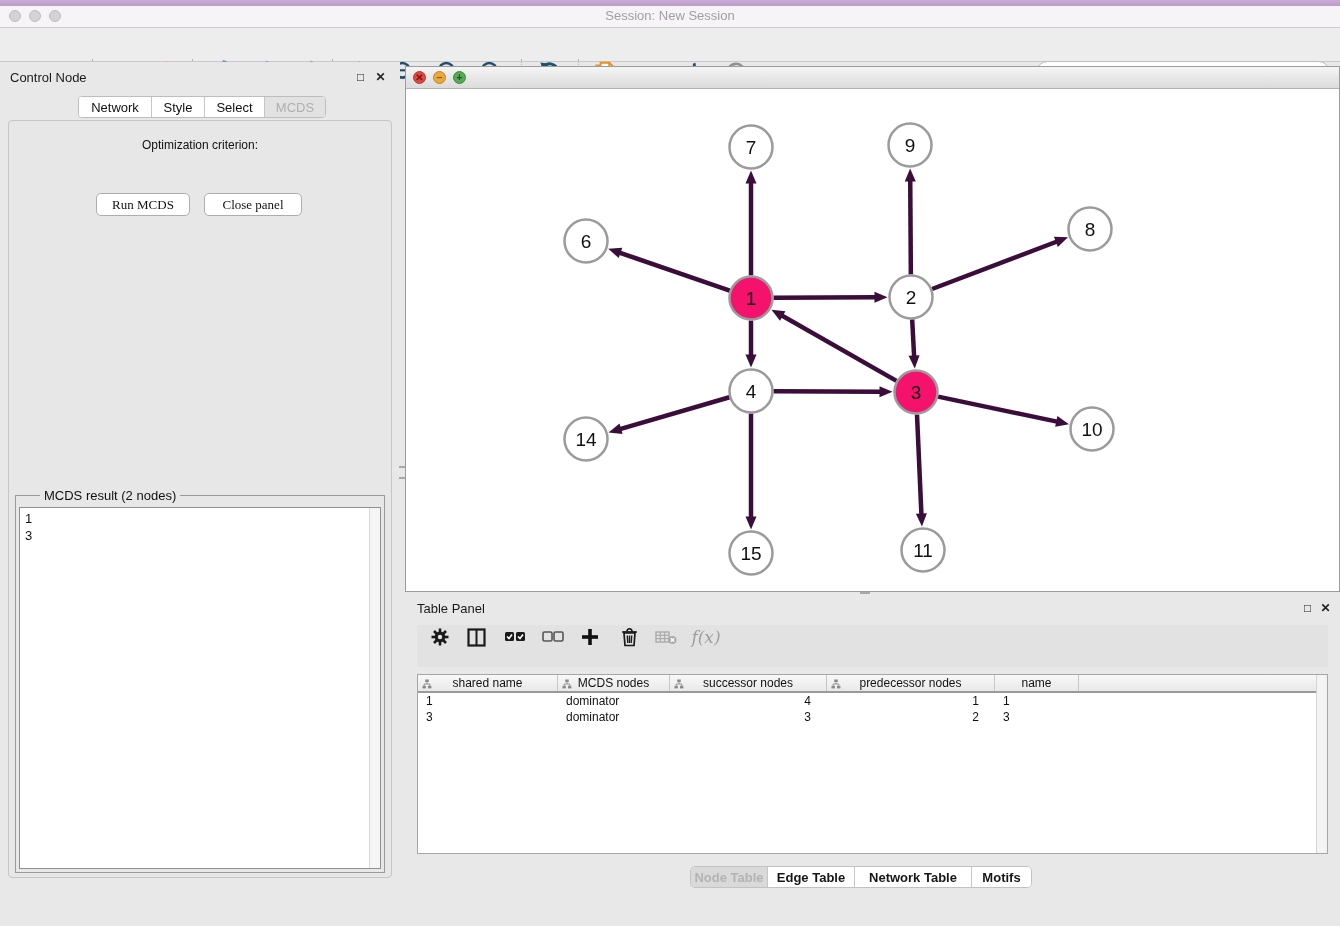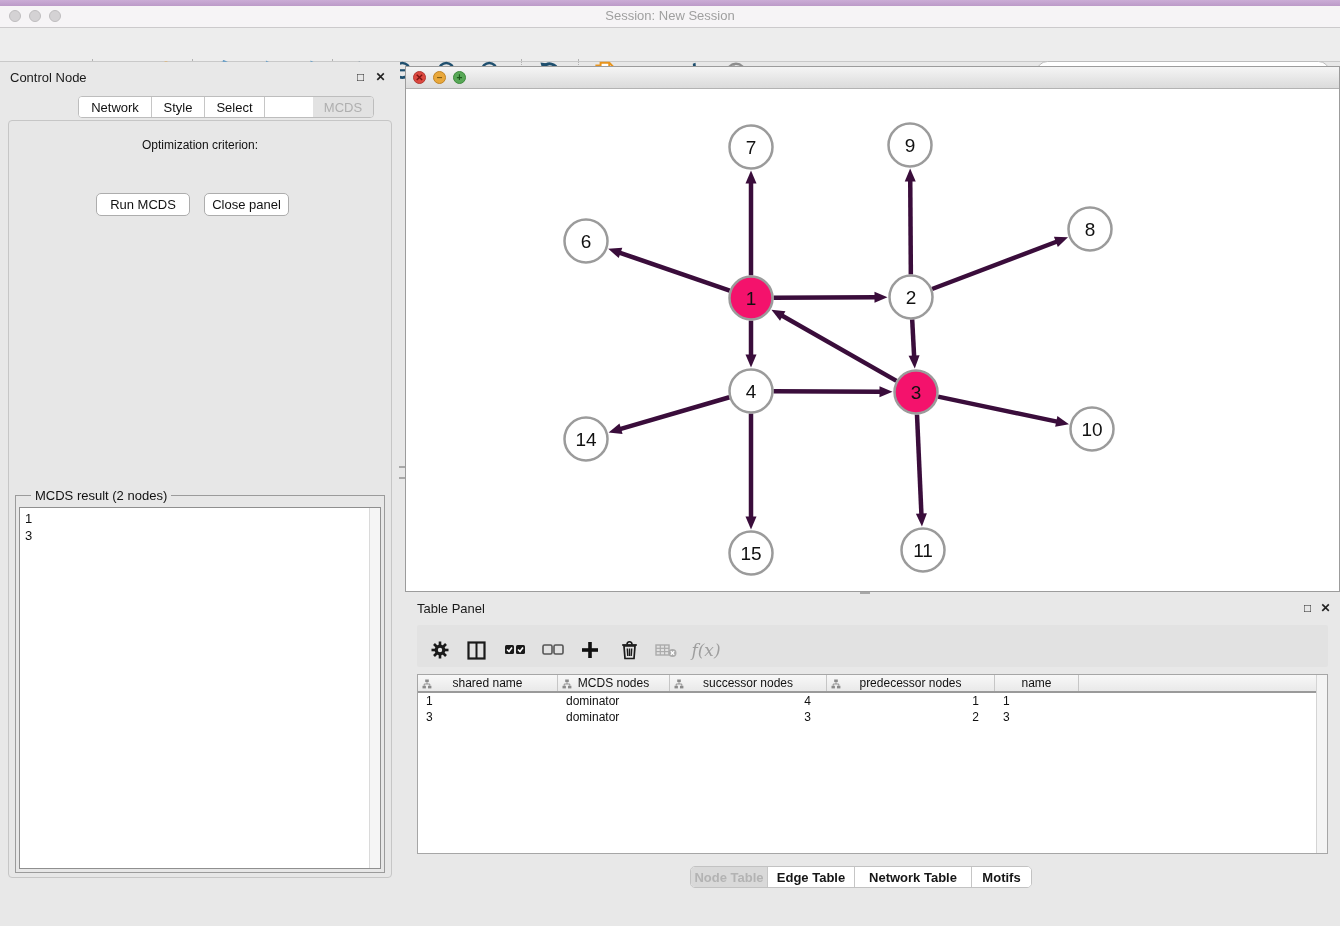--- a/index.html
+++ b/index.html
@@ -32,37 +32,37 @@
   
   .control-panel { position:absolute; left:0; top:62px; width:400px; height:828px; background:#E8E8E8; }
   .panel-head { position:absolute; left:0; top:8px; width:100%; height:18px; }
   .panel-title { position:absolute; left:10px; top:0; font-size:13px; color:#1A1A1A; }
   .mini-ic { position:absolute; top:1px; width:13px; height:13px; font-size:12px; line-height:13px;
              color:#222; text-align:center; font-weight:bold; }
   .cp-tabs { position:absolute; left:78px; top:34px; height:22px; display:flex;
              border:1px solid #BDBDBD; border-radius:4px; overflow:hidden; background:#fff; }
   .tab-btn { height:100%; display:flex; align-items:center; justify-content:center;
              font-size:13px; color:#111; background:#FFFFFF; border-right:1px solid #C6C6C6; }
-  .tab-btn:last-child { border-right:none;margin-left:48px; }
+  .tab-btn:last-child { border-right:none; }
   .tab-btn.sel { background:#E2E2E2; color:#AFAFAF; }
   .cp-box { position:absolute; left:8px; top:58px; width:384px; height:758px;
             background:#E7E7E7; border:1px solid #C6C6C6; border-radius:4px; }
   .opt-label { position:absolute; left:0; top:17px; width:100%; text-align:center;
                font-size:12px; color:#111; }
   .dropdown { position:absolute; left:37px; top:39px; width:310px; height:23px; background:#FFFFFF;
               border:1px solid #ADADAD; border-radius:5px; display:flex; align-items:center;
               padding-left:10px; font-size:13px; color:#111; }
   .dd-arrows { position:absolute; right:6px; top:2px; font-size:8px; line-height:9px; color:#555;
                display:flex; flex-direction:column; align-items:center; }
   .cp-btn { position:absolute; top:72px; height:23px; background:#FFFFFF; border:1px solid #ADADAD;
             border-radius:5px; font-size:13px; color:#111; display:flex; align-items:center;
-            justify-content:center; font-family:Liberation Sans, sans-serif; }
+            justify-content:center; font-family:Liberation Serif, serif; }
   .result-group { position:absolute; left:6px; top:374px; width:370px; height:378px;
                   border:1px solid #9B9B9B; }
-  .result-label { position:absolute; left:15px; top:-8px; background:#E7E7E7; padding:0 4px;
+  .result-label { position:absolute; left:24px; top:-8px; background:#E7E7E7; padding:0 4px;
                   font-size:13px; color:#111; }
   .result-area { position:absolute; left:3px; top:11px; right:3px; bottom:3px; background:#FFFFFF;
                  border:1px solid #8F8F8F; }
   .result-area pre { font-family:"Liberation Sans",sans-serif; font-size:13px; line-height:17px;
                      padding:2px 0 0 5px; color:#111; }
   .result-scroll { position:absolute; right:0; top:0; width:11px; height:100%;
                    background:#F5F5F5; border-left:1px solid #DADADA; }
 
   
   .net-window { position:absolute; left:405px; top:66px; width:935px; height:526px;
@@ -74,21 +74,21 @@
   .net-title { position:absolute; left:0; top:4px; width:100%; text-align:center;
                font-size:13px; color:#111; }
   .net-canvas { position:absolute; left:0; top:22px; width:933px; height:502px; background:#fff; }
 
   .split-tick { position:absolute; background:#A8A8A8; }
 
   
   .table-panel { position:absolute; left:405px; top:596px; width:935px; height:294px; background:#E8E8E8; }
   .tp-toolbar { position:absolute; left:12px; top:29px; width:911px; height:42px;
                 background:#E2E2E2; border-radius:2px; }
-  .tp-ic { position:absolute; top:13px; width:24px; height:24px; display:flex; align-items:center;
+  .tp-ic { position:absolute; top:0; width:24px; height:24px; display:flex; align-items:center;
            justify-content:center; }
   .fx { font-family:"DejaVu Serif", serif; font-style:italic; font-size:17px; color:#9E9E9E; }
   .tp-table { position:absolute; left:12px; top:78px; width:911px; height:180px; background:#FFFFFF;
               border:1px solid #A6A6A6; overflow:hidden; }
   .thead { display:flex; height:18px; background:linear-gradient(#F8F8F8,#E9E9E9);
            border-bottom:2px solid #9A9A9A; }
   .th { position:relative; height:100%; border-right:1px solid #C6C6C6; display:flex;
         align-items:center; justify-content:center; font-size:12px; color:#111; }
   .th svg { position:absolute; left:4px; top:4px; }
   .trow { display:flex; height:16px; }
@@ -289,21 +289,21 @@
     </div>
     <div class="cp-tabs">
         <div class="tab-btn" style="width: 73px;">Network</div>
         <div class="tab-btn" style="width: 53px;">Style</div>
         <div class="tab-btn" style="width: 60px;">Select</div>
         <div class="tab-btn sel" style="width: 60px;">MCDS</div>
       </div>
     <div class="cp-box">
       <div class="opt-label">Optimization criterion:</div>
       <button class="cp-btn" style="left:87px; width:94px">Run MCDS</button>
-      <button class="cp-btn" style="left:195px; width:85px">Close panel</button>
+      <button class="cp-btn" style="left:195px; width:98px">Close panel</button>
       <div class="result-group">
         <div class="result-label">MCDS result (2 nodes)</div>
         <div class="result-area">
           <pre>1
 3</pre>
           <div class="result-scroll"></div>
         </div>
       </div>
     </div>
   </div>

